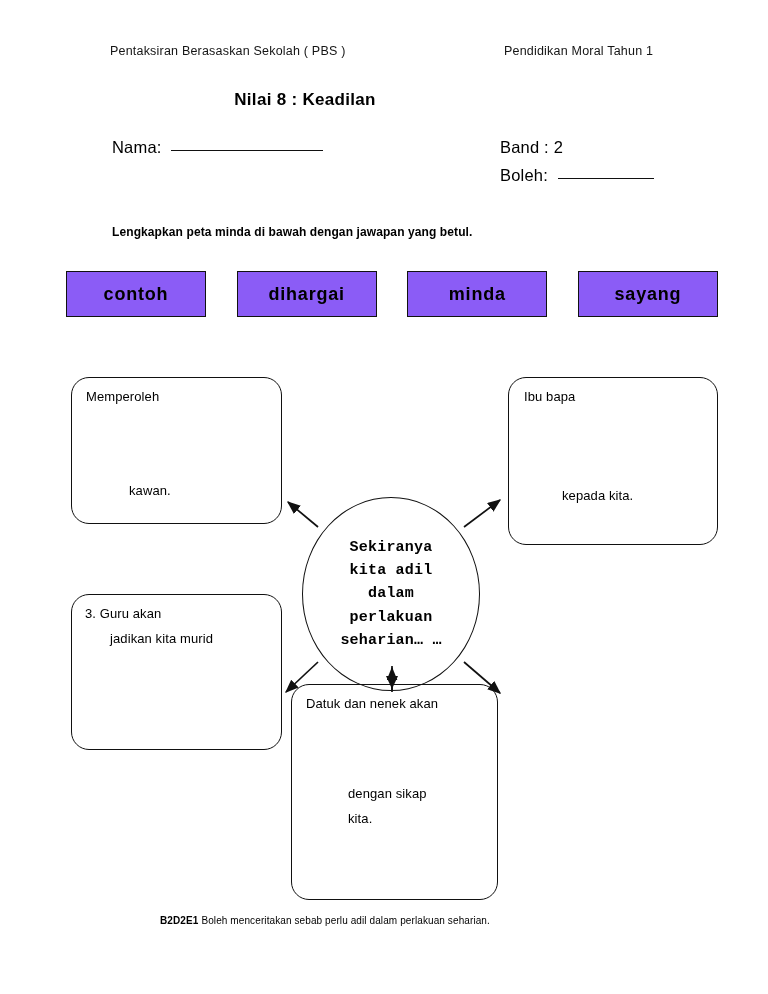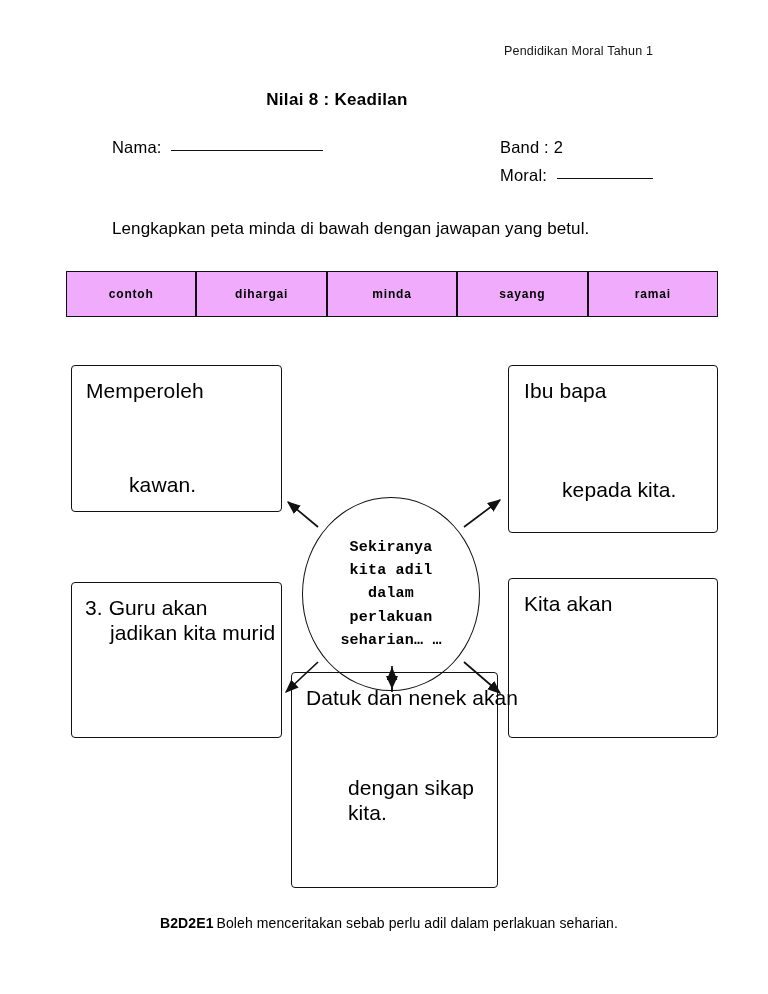--- a/index.html
+++ b/index.html
@@ -33,21 +33,20 @@
 
   .title {
     position: absolute;
     top: 90px;
     left: 0;
     width: 610px;
     text-align: center;
     font-size: 17px;
     font-weight: 700;
     letter-spacing: 0.3px;
-    padding-left: 32px;
   }
 
   
   .field {
     position: absolute;
     font-size: 16.5px;
     white-space: nowrap;
     letter-spacing: 0.2px;
   }
   .f-nama   { left: 112px; top: 138px; }
@@ -60,23 +59,23 @@
     vertical-align: 2px;
     margin-left: 5px;
   }
   .rule-long  { width: 152px; }
   .rule-short { width: 96px; }
 
   
   .instruction {
     position: absolute;
     left: 112px;
-    top: 219px;
-    font-size: 17px;
-    font-weight: 400;
+    top: 225px;
+    font-size: 12px;
+    font-weight: 700;
     letter-spacing: 0.1px;
     white-space: nowrap;
   }
 
   
   .wordbank {
     position: absolute;
     left: 66px;
     top: 271px;
     width: 652px;
@@ -85,24 +84,24 @@
     justify-content: space-between;
   }
   .word-box {
     width: 140px;
     height: 46px;
     box-sizing: border-box;
     border: 1.5px solid #111;
     display: flex;
     align-items: center;
     justify-content: center;
-    font-size: 12px;
+    font-size: 18px;
     font-weight: 600;
     letter-spacing: 0.8px;
-    background: #f0abfc;
+    background: #8b5cf6;
   }
 
   
   #map {
     position: absolute;
     left: 0;
     top: 350px;
     width: 768px;
     height: 510px;
   }
@@ -110,25 +109,26 @@
     position: absolute;
     left: 0;
     top: 0;
     width: 768px;
     height: 510px;
   }
   .node {
     position: absolute;
     box-sizing: border-box;
     border: 1.6px solid #111;
-    border-radius: 4px;
+    border-radius: 18px;
     background: transparent;
-    font-size: 21px;
+    font-size: 13px;
     letter-spacing: 0.1px;
     line-height: 1.45;
+    margin-top: 12px;
   }
   .node .ln {
     position: absolute;
     white-space: nowrap;
   }
 
   
   .n-topleft   { left: 71px;  top: 15px;  width: 211px; height: 147px; }
   .n-topright  { left: 508px; top: 15px;  width: 210px; height: 168px; }
   .n-botleft   { left: 71px;  top: 232px; width: 211px; height: 156px; }
@@ -156,56 +156,56 @@
     letter-spacing: 0.2px;
     background: transparent;
     font-family: Liberation Mono, monospace;
   }
 
   
   .footer {
     position: absolute;
     left: 112px;
     top: 915px;
-    font-size: 14px;
+    font-size: 10px;
     letter-spacing: 0.1px;
     white-space: nowrap;
     padding-left: 48px;
   }
   .footer .code {
     font-weight: 700;
     margin-right: 3px;
   }
 </style>
 </head>
 <body>
 
 <div id="page">
 
+  <div class="hdr-left">Pentaksiran Berasaskan Sekolah ( PBS )</div>
   <div class="hdr-right">Pendidikan Moral Tahun 1</div>
   <div class="title">Nilai 8 : Keadilan</div>
 
   <div class="field f-nama">
     <span>Nama:</span>
     <span class="rule rule-long"></span>
   </div>
   <div class="field f-band">Band : 2</div>
   <div class="field f-tarikh">
-    <span>Moral:</span>
+    <span>Boleh:</span>
     <span class="rule rule-short"></span>
   </div>
 
   <div class="instruction">Lengkapkan peta minda di bawah dengan jawapan yang betul.</div>
 
   <div class="wordbank">
     <div class="word-box">contoh</div>
     <div class="word-box">dihargai</div>
     <div class="word-box">minda</div>
     <div class="word-box">sayang</div>
-    <div class="word-box">ramai</div>
   </div>
 
   <div id="map">
 
     <svg id="map-svg" viewBox="0 0 768 510">
       <defs>
         <marker id="ah" markerWidth="9" markerHeight="9" refX="7.2" refY="3.2" orient="auto" markerUnits="strokeWidth">
           <path d="M0,0 L8,3.2 L0,6.4 z" fill="#111"></path>
         </marker>
       </defs>
@@ -231,23 +231,20 @@
     <div class="node n-topright">
       <span class="ln" style="left:15px; top:10px;">Ibu bapa</span>
       <span class="ln" style="left:53px; top:109px;">kepada kita.</span>
     </div>
 
     <div class="node n-botleft">
       <span class="ln" style="left:13px; top:10px;">3. Guru akan</span>
       <span class="ln" style="left:38px; top:35px;">jadikan kita murid</span>
     </div>
 
-    <div class="node n-right">
-      <span class="ln" style="left:15px; top:10px;">Kita akan</span>
-    </div>
 
     <div class="node n-botcenter">
       <span class="ln" style="left:14px; top:10px;">Datuk dan nenek akan</span>
       <span class="ln" style="left:56px; top:100px;">dengan sikap</span>
       <span class="ln" style="left:56px; top:125px;">kita.</span>
     </div>
 
     <div class="circle">
       <span>Sekiranya</span>
       <span>kita adil</span>

